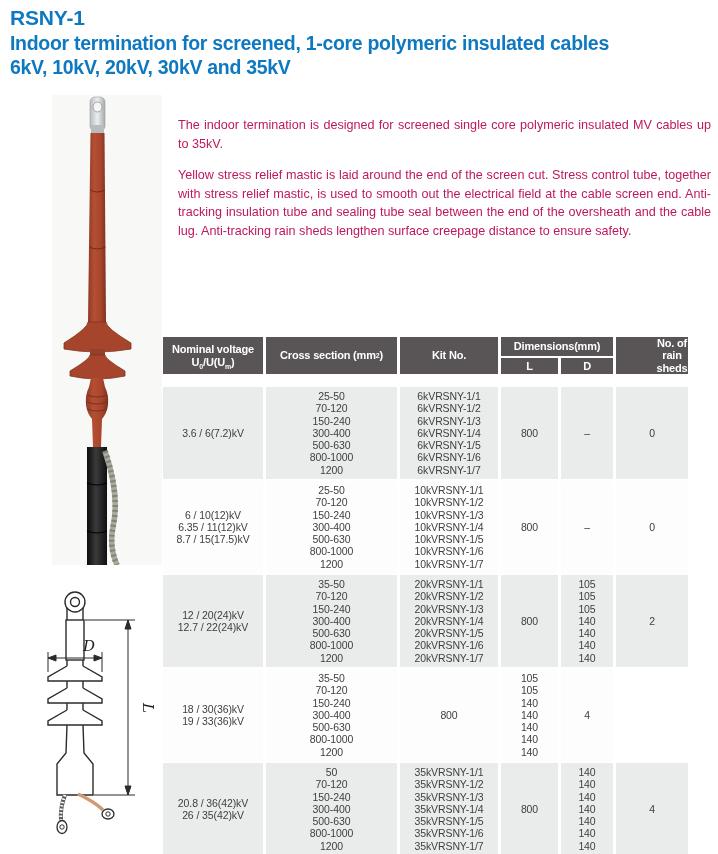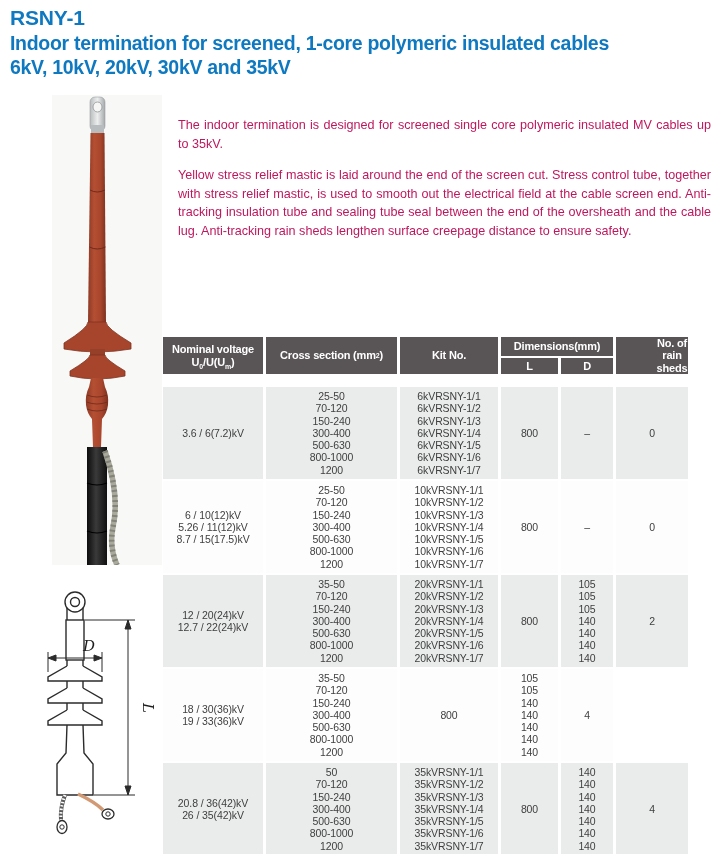--- a/index.html
+++ b/index.html
@@ -191,21 +191,21 @@
         <div class="cell">
           <div>–</div>
         </div>
         <div class="cell">
           <div>0</div>
         </div>
       </div>
       <div class="tgroup plain">
         <div class="cell">
           <div>6 / 10(12)kV</div>
-          <div>5.26 / 11(12)kV</div>
+          <div>6.35 / 11(12)kV</div>
           <div>8.7 / 15(17.5)kV</div>
         </div>
         <div class="cell">
           <div>25-50</div>
           <div>70-120</div>
           <div>150-240</div>
           <div>300-400</div>
           <div>500-630</div>
           <div>800-1000</div>
           <div>1200</div>

